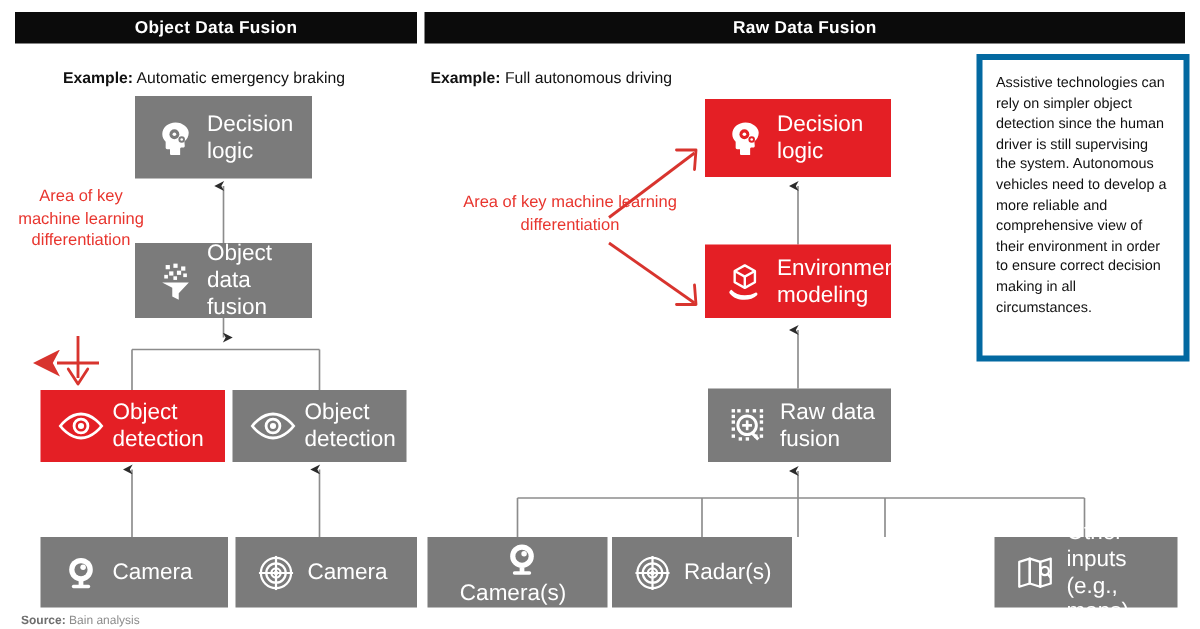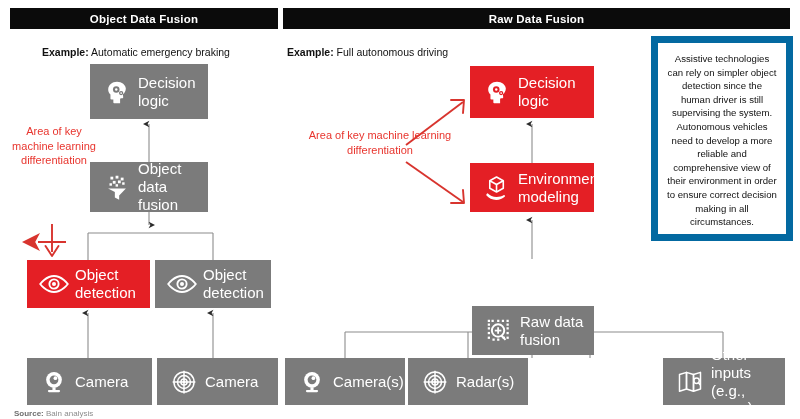--- a/index.html
+++ b/index.html
@@ -43,40 +43,39 @@
   #b-decision-left{left:90px;top:64px;width:118px;height:55px;}
   #b-odf{left:90px;top:162px;width:118px;height:50px;}
   #b-od-red{left:27px;top:260px;width:123px;height:48px;}
   #b-od-gray{left:155px;top:260px;width:116px;height:48px;}
   #b-camera{left:27px;top:358px;width:125px;height:47px;}
   #b-radar{left:157px;top:358px;width:121px;height:47px;}
 
   
   #b-decision-right{left:470px;top:66px;width:124px;height:52px;}
   #b-envmodel{left:470px;top:163px;width:124px;height:49px;}
-  #b-rawfusion{left:472px;top:259px;width:122px;height:49px;margin-top:47px;}
-  #b-cameras{left:285px;top:358px;width:120px;height:47px;}
+  #b-rawfusion{left:472px;top:259px;width:122px;height:49px;}
+  #b-cameras{left:285px;top:358px;width:120px;height:47px;flex-direction:column;}
   #b-radars{left:408px;top:358px;width:120px;height:47px;}
   #b-lidars{left:531px;top:358px;width:119px;height:47px;}
   #b-other{left:663px;top:358px;width:122px;height:47px;}
 
   
   .redtext{
     position:absolute;color:#e8352e;font-size:11px;line-height:1.32;
     text-align:center;
   }
   #rt-left{left:4px;top:124px;width:100px;}
   #rt-right{left:300px;top:128px;width:160px;}
 
   
   #note{
     position:absolute;left:651px;top:36px;width:142px;height:205px;
-    border:7px solid #0369a1;background:#fff;box-sizing:border-box;
+    border:4px solid #0369a1;background:#fff;box-sizing:border-box;
     padding:9px 9px;font-size:9.6px;line-height:1.42;color:#111;
-    text-align:center;
   }
 
   
   #source{
     position:absolute;left:14px;top:409px;font-size:8px;color:#8d8d8d;
     white-space:nowrap;
   }
   #source b{font-weight:bold;color:#6f6f6f;}
 
   svg.conn{position:absolute;left:0;top:0;width:800px;height:419px;pointer-events:none;}

